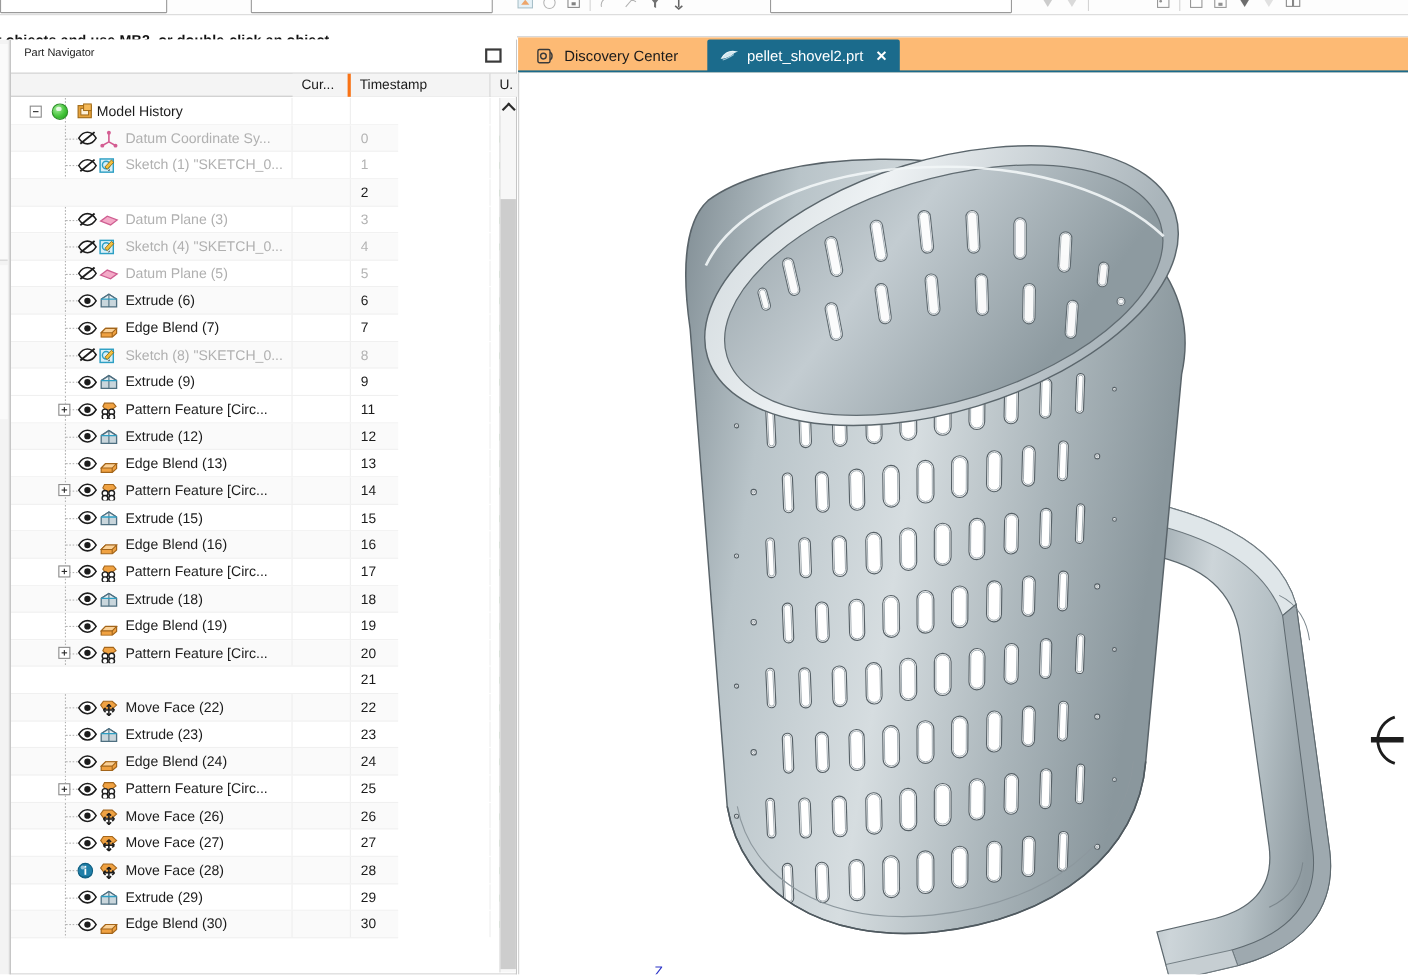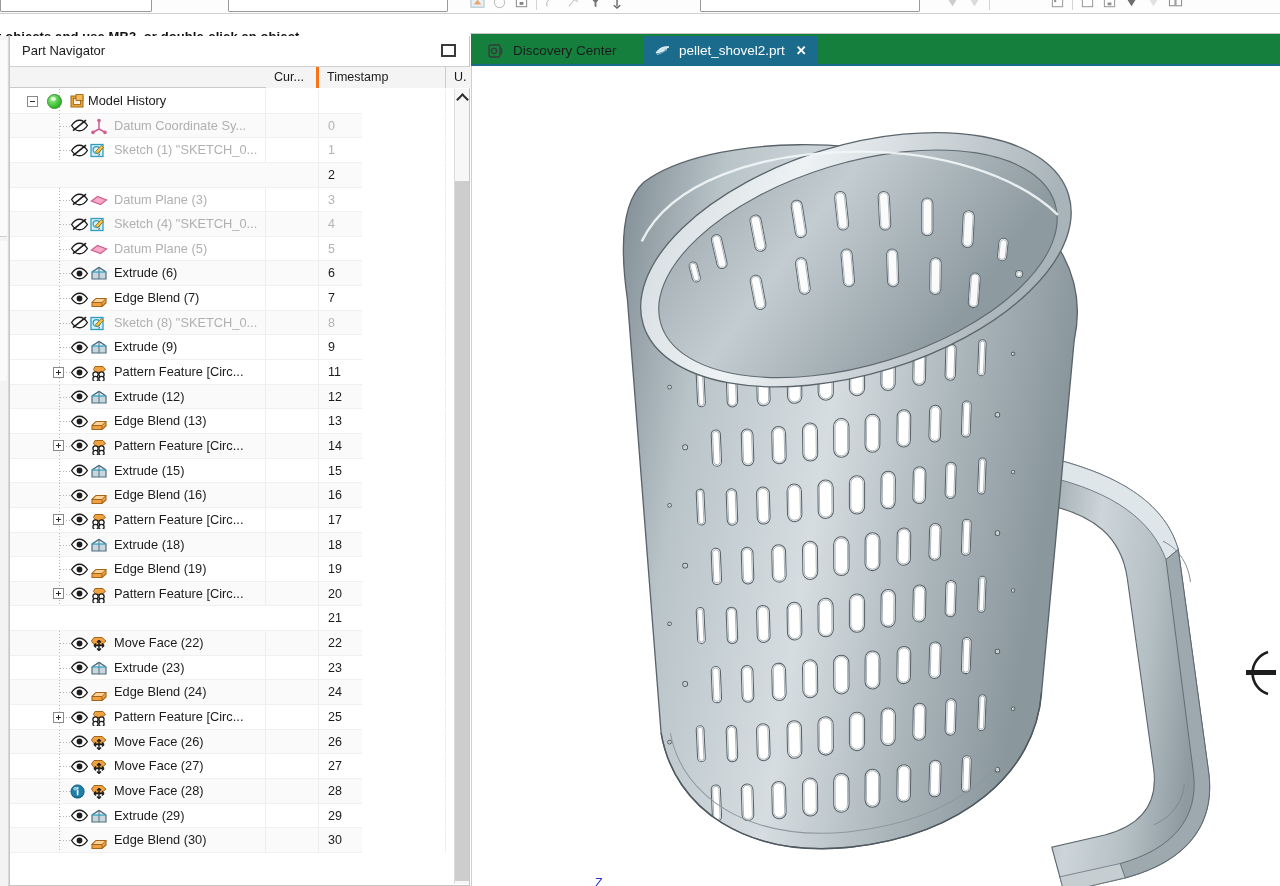--- a/index.html
+++ b/index.html
@@ -34,21 +34,21 @@
   .left-rail{position:absolute;left:0;top:36px;width:8px;height:850px;background:#f3f3f3;
     border-right:1px solid #d8d8d8;}
   .left-rail-seg{position:absolute;left:0;top:4px;width:7px;height:196px;background:#fafafa;
     border-bottom:1px solid #cfcfcf;}
   .left-rail-seg2{position:absolute;left:0;top:205px;width:7px;height:140px;background:#fafafa;}
 
   
   .pn{position:absolute;left:9px;top:36px;width:461px;height:850px;background:#ffffff;
     border:1px solid #c6c6c6;border-top:none;box-sizing:border-box;}
   .pn-title-bar{position:relative;height:30px;background:#ffffff;}
-  .pn-title{position:absolute;left:12px;top:7px;font-size:13px;color:#1b1b1b;}
+  .pn-title{position:absolute;left:12px;top:7px;font-size:10px;color:#1b1b1b;}
   .pn-dock-btn{position:absolute;right:13px;top:8px;width:15px;height:13px;
     border:2px solid #3a3a3a;background:#ffffff;box-sizing:border-box;cursor:pointer;}
 
   
   .pn-head{position:relative;height:22px;background:#f4f4f4;border-top:1px solid #d0d0d0;
     border-bottom:1px solid #c9c9c9;box-sizing:border-box;}
   .hd{position:absolute;top:0;height:21px;line-height:21px;font-size:12.5px;color:#1b1b1b;
     box-sizing:border-box;background:#f4f4f4;padding-left:8px;cursor:pointer;}
   .hd.name{left:0;width:256px;border-right:1px solid #cdcdcd;}
   .hd.cur{left:256px;width:53px;border-right:3px solid #f97316;}
@@ -117,21 +117,21 @@
   
   .vsb{position:absolute;right:0;top:53px;width:15px;height:795px;background:#f7f7f7;
     border-left:1px solid #dcdcdc;box-sizing:border-box;cursor:pointer;}
   .vsb-up{position:absolute;left:0;top:0;width:14px;height:16px;background:#f7f7f7;}
   .vsb-up .chev{position:absolute;left:3px;top:6px;width:7px;height:7px;
     border-left:2px solid #2b2b2b;border-top:2px solid #2b2b2b;transform:rotate(45deg);}
   .vsb-thumb{position:absolute;left:0;top:92px;width:14px;height:700px;background:#cdcdcd;cursor:pointer;}
 
   
   .gfx-wrap{position:absolute;left:471px;top:34px;width:809px;height:852px;background:#ffffff;}
-  .tabbar{position:relative;height:32px;background:#15803d;}
+  .tabbar{position:relative;height:32px;background:#fdba74;}
   .tab{position:absolute;top:2px;height:29px;display:flex;align-items:center;gap:7px;
     padding:0 11px;box-sizing:border-box;font-size:13.5px;cursor:pointer;}
   .tab.inactive{left:6px;color:#1b1b1b;background:transparent;}
   .tab.active{left:172px;background:#1b6b8c;color:#ffffff;border-radius:2px 2px 0 0;text-align:center;}
   .tab-close{font-size:13px;font-weight:bold;margin-left:4px;cursor:pointer;}
   .tab-ic{width:18px;height:16px;flex:0 0 auto;}
   .tabbar-rule{position:absolute;left:0;bottom:0;width:809px;height:2px;background:#1b6b8c;}
 
   .canvas{position:absolute;left:0;top:32px;width:809px;height:820px;background:#ffffff;
     border-left:1px solid #cfcfcf;box-sizing:border-box;overflow:hidden;}

